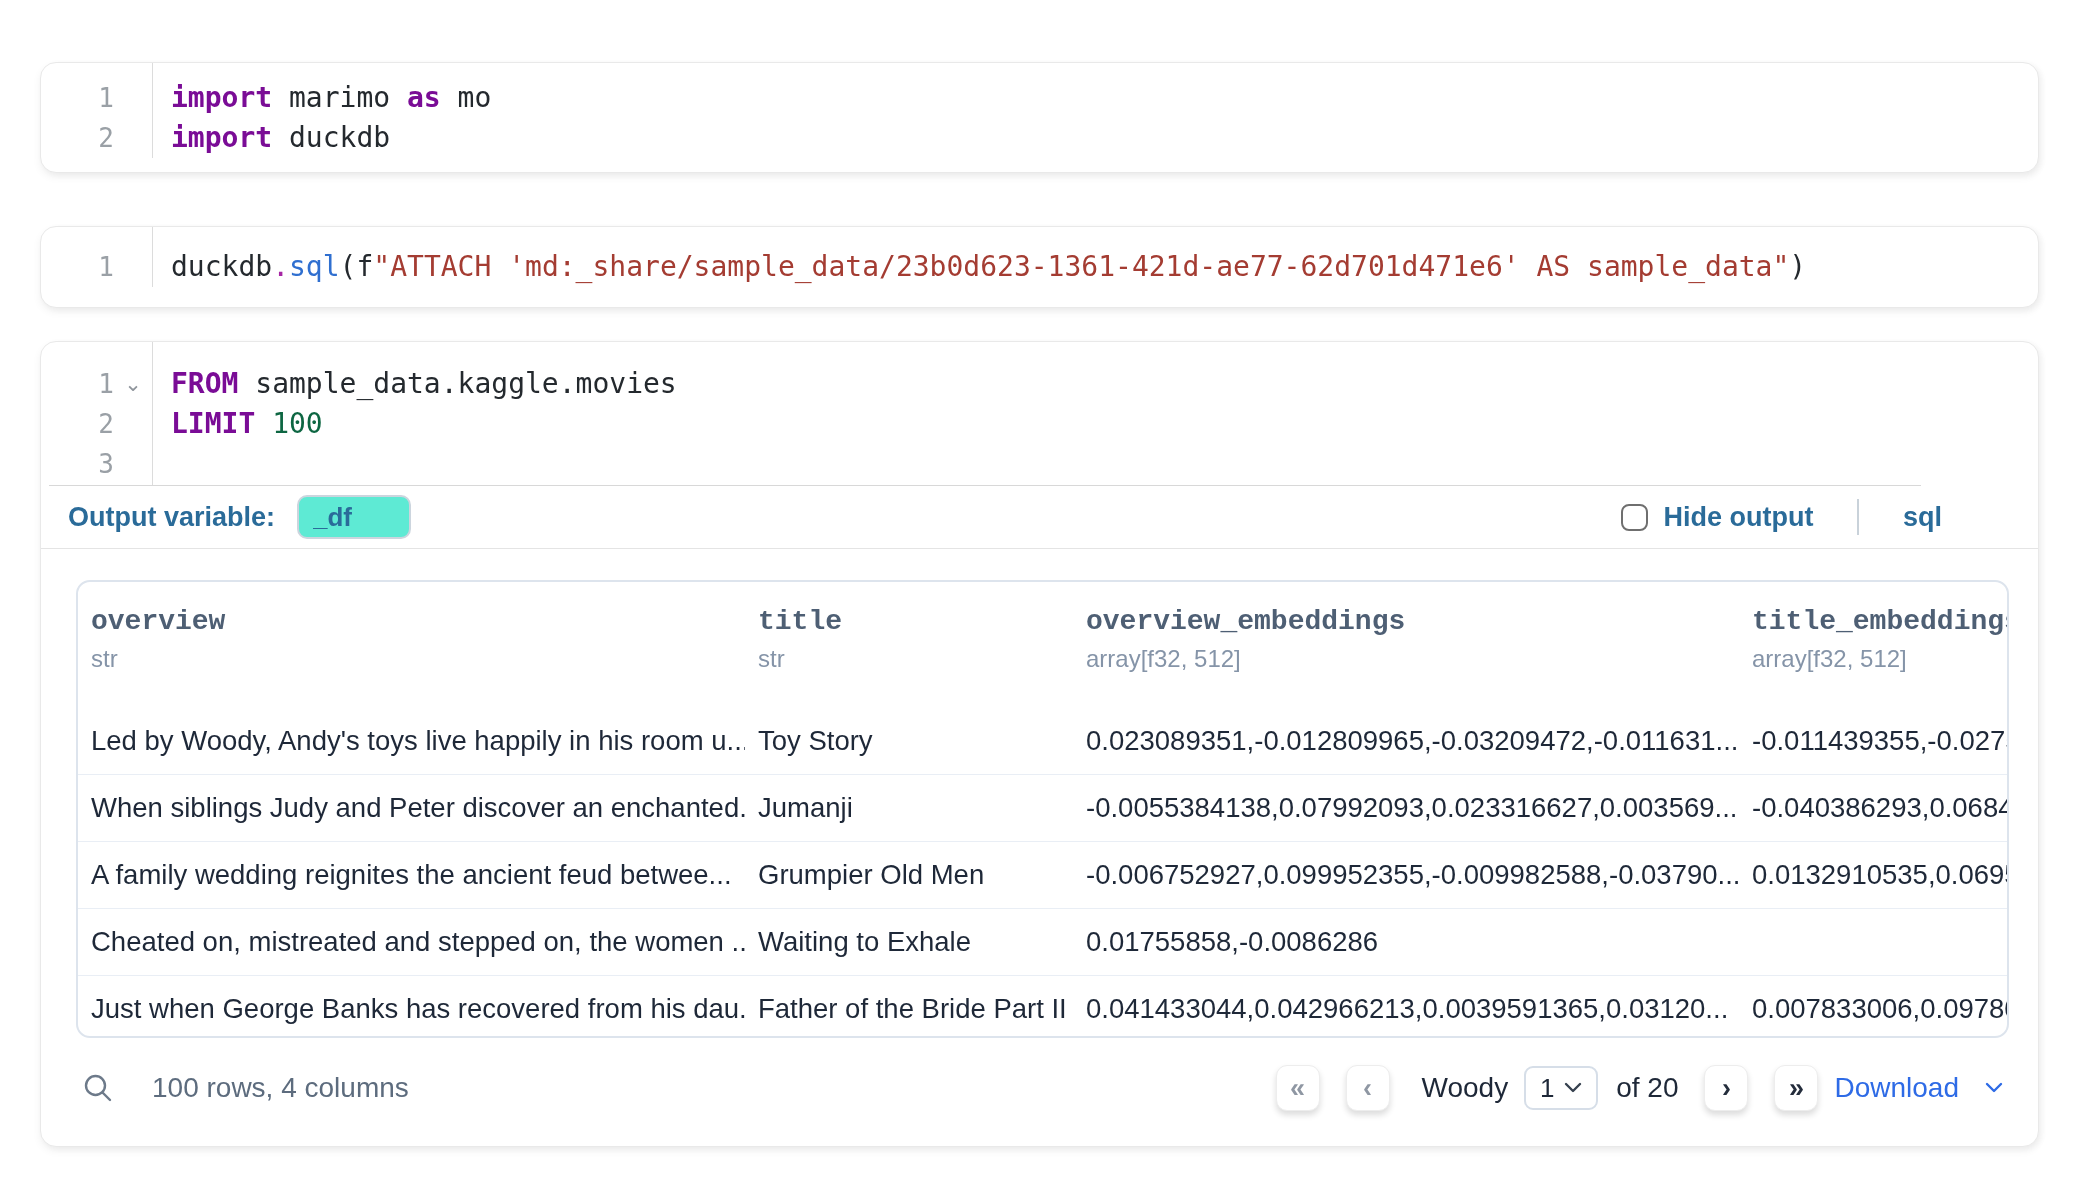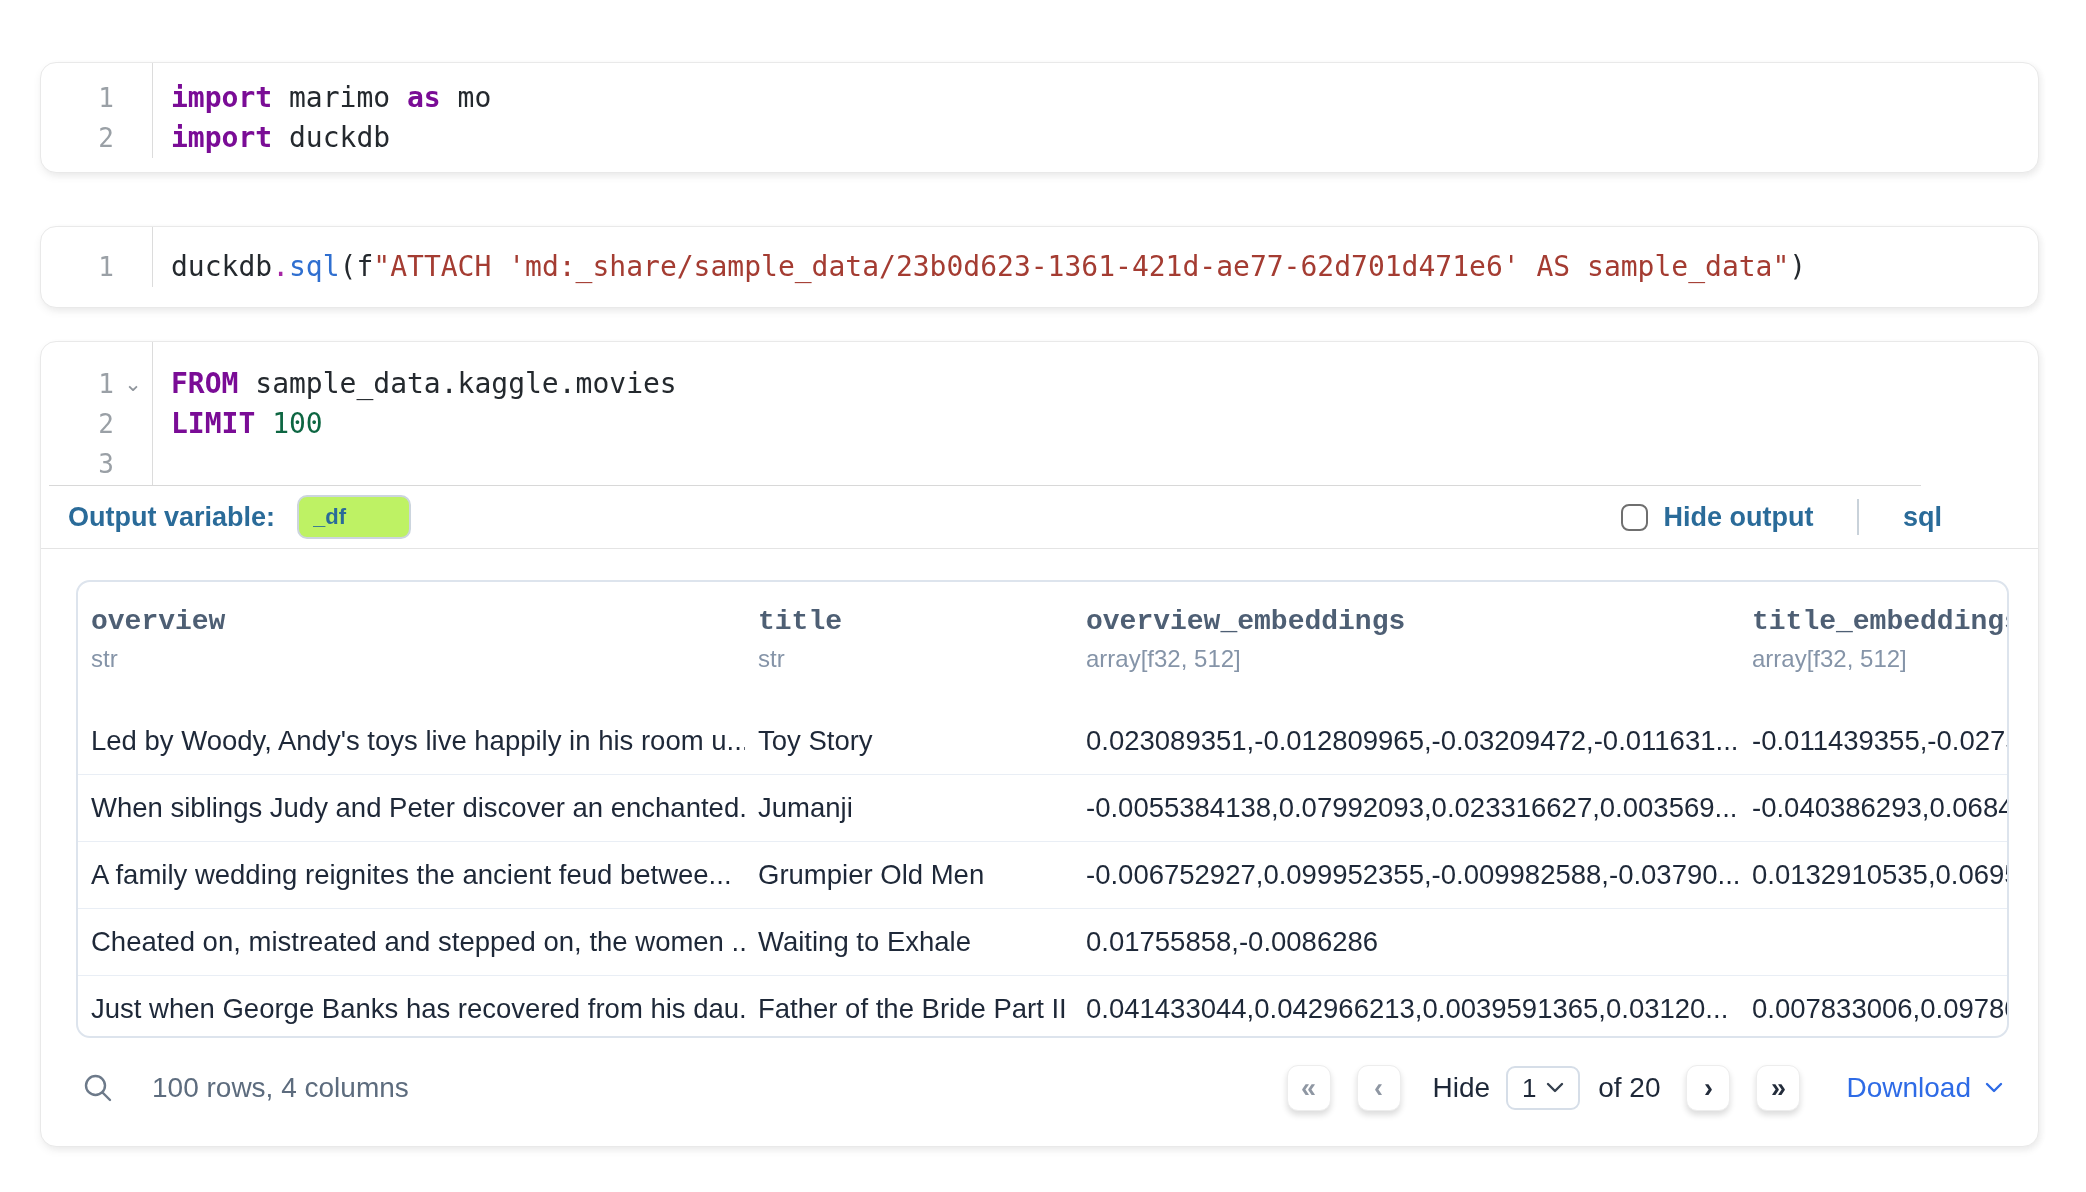--- a/index.html
+++ b/index.html
@@ -45,22 +45,22 @@
   .tok-op{color:#a626a4;}
   .tok-star{color:#8a57e0;font-weight:bold;}
 
   
   .divider-short{margin-left:8px;width:1872px;border-top:1.5px solid #d8d8d8;}
   .divider-full{border-top:1.5px solid #e4e4e4;}
   .output-bar{height:62px;display:flex;align-items:center;padding-left:27px;}
   .output-label{font-size:27px;font-weight:bold;color:#2a6b99;}
   .var-input{
     margin-left:22px;width:96px;height:40px;border:2px solid #ccd5de;border-radius:10px;
-    font-family:"Liberation Sans",sans-serif;font-size:22px;font-weight:bold;color:#2a6b99;
-    padding:0 0 0 14px;outline:none;background:#bef264;
+    font-family:"Liberation Sans",sans-serif;font-size:26px;font-weight:bold;color:#2a6b99;
+    padding:0 0 0 14px;outline:none;background:#5eead4;
   }
   .bar-right{margin-left:auto;display:flex;align-items:center;padding-right:96px;}
   .checkbox{
     width:27px;height:27px;border:2.5px solid #6f6f6f;border-radius:8px;background:#fff;
     display:inline-block;box-sizing:border-box;
   }
   .hide-label{margin-left:16px;font-size:27px;font-weight:bold;color:#2a6b99;text-align:right;}
   .vert-sep{width:1.5px;height:36px;background:#c9d2da;margin:0 44px;}
   .lang-label{font-size:27px;font-weight:bold;color:#2a6b99;}
 
@@ -91,21 +91,21 @@
   .pg-btn.disabled{color:#8f97a3;}
   .pg-btn.enabled{color:#242d3c;}
   .pg-gap{margin-left:26px;}
   .page-label{margin:0 16px 0 32px;font-size:28px;color:#1e2838;}
   .page-select{
     width:74px;height:44px;border:2px solid #d6dee8;border-radius:9px;background:#fff;
     box-sizing:border-box;display:flex;align-items:center;justify-content:center;gap:10px;
     font-size:26px;color:#1e2838;
   }
   .of-label{margin:0 26px 0 18px;font-size:28px;color:#1e2838;}
-  .download-link{margin-left:46px;display:flex;align-items:center;gap:14px;
+  .download-link{margin-left:16px;display:flex;align-items:center;gap:26px;
     font-size:28px;color:#2e6be6;}
   svg{display:block;}
 </style>
 </head>
 <body>
 
 <div class="cell" id="cell-1">
   <div class="code-block">
     <div class="gutter-col">
       <div class="gutter-row">
@@ -234,21 +234,21 @@
     <span class="status-text">100 rows, 4 columns</span>
     <span class="spacer"></span>
 
     <div class="pg-btn disabled">
         <span>«</span>
       </div>
     <div class="pg-btn disabled pg-gap">
         <span>‹</span>
       </div>
 
-    <span class="page-label">Hide</span>
+    <span class="page-label">Woody</span>
     <div class="page-select">
       <span>1</span>
       <svg width="18" height="12" viewBox="0 0 18 12" fill="none">
         <polyline points="2,2 9,9 16,2" stroke="#36414f" stroke-width="2.4" stroke-linecap="round" stroke-linejoin="round"></polyline>
       </svg>
     </div>
     <span class="of-label">of 20</span>
 
     <div class="pg-btn enabled">
         <span>›</span>

